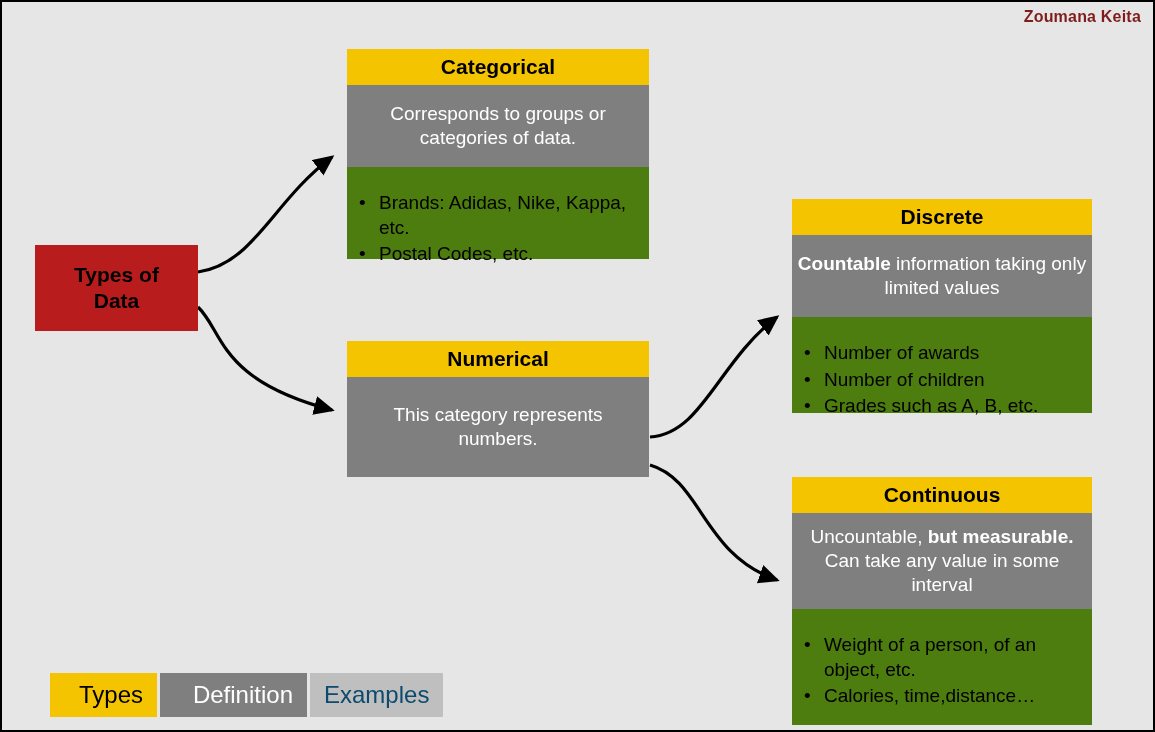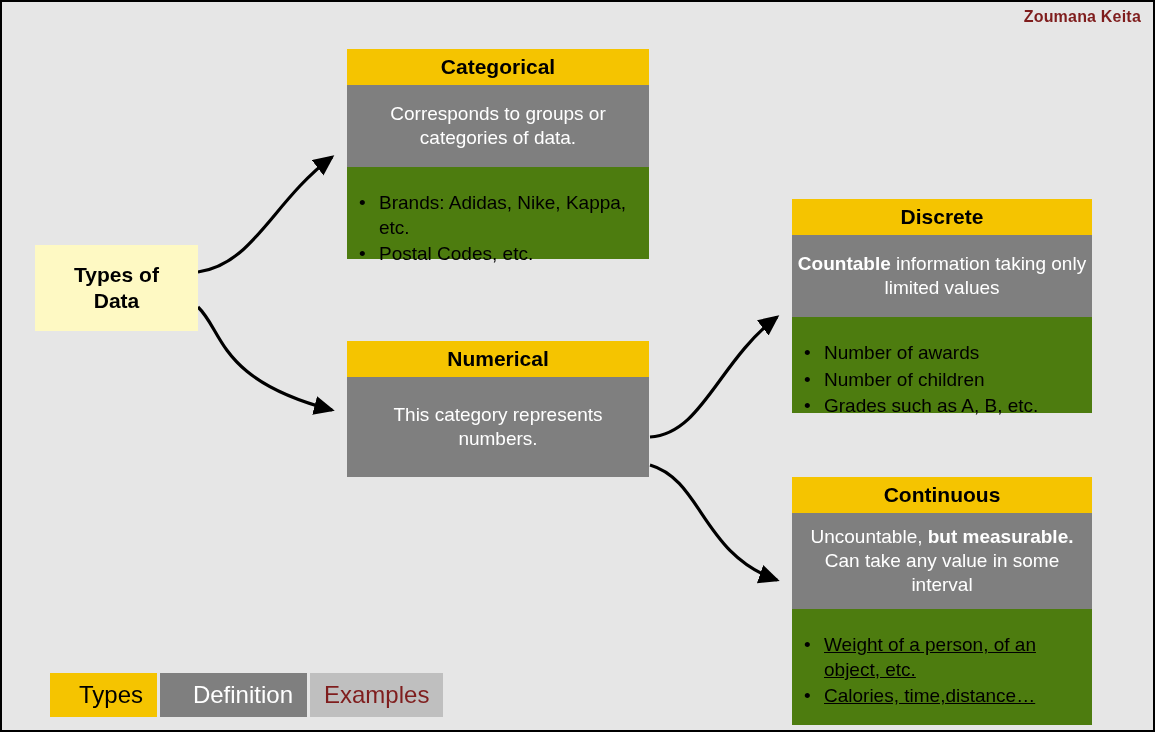--- a/index.html
+++ b/index.html
@@ -74,21 +74,21 @@
     left: -20px;
     top: 0;
   }
 
   
   #root-node {
     left: 33px;
     top: 243px;
     width: 163px;
     height: 86px;
-    background: #fef9c3;
+    background: #b91c1c;
     color: #000000;
     font-weight: bold;
     font-size: 21px;
     display: flex;
     align-items: center;
     justify-content: center;
     text-align: center;
     line-height: 1.25;
   }
 
@@ -102,40 +102,40 @@
   #node-numerical .node-def { height: 100px; display: flex; align-items: center; justify-content: center; }
 
   
   #node-discrete { left: 790px; top: 177px; width: 300px; margin-top: 20px; }
   #node-discrete .node-def { height: 82px; display: flex; align-items: center; justify-content: center; }
   #node-discrete .node-ex { height: 96px; }
 
   
   #node-continuous { left: 790px; top: 475px; width: 300px; }
   #node-continuous .node-def { height: 96px; display: flex; align-items: center; justify-content: center; }
-  #node-continuous .node-ex { height: 116px; text-decoration: underline; }
+  #node-continuous .node-ex { height: 116px; }
 
   
   #legend {
     position: absolute;
     left: 48px;
     top: 671px;
     display: flex;
     gap: 3px;
   }
   .legend-item {
     font-size: 24px;
     padding: 8px 14px;
     box-sizing: border-box;
     text-align: right;
     white-space: nowrap;
   }
   .legend-types { background: #f5c400; color: #000000; width: 107px; }
   .legend-definition { background: #7f7f7f; color: #ffffff; width: 147px; }
-  .legend-examples { background: #bfbfbf; color: #7f1d1d; width: 133px; }
+  .legend-examples { background: #bfbfbf; color: #0c4a6e; width: 133px; }
 
   #arrows {
     position: absolute;
     left: 0;
     top: 0;
     width: 1155px;
     height: 732px;
     pointer-events: none;
   }
   .bold-inline { font-weight: bold; }

